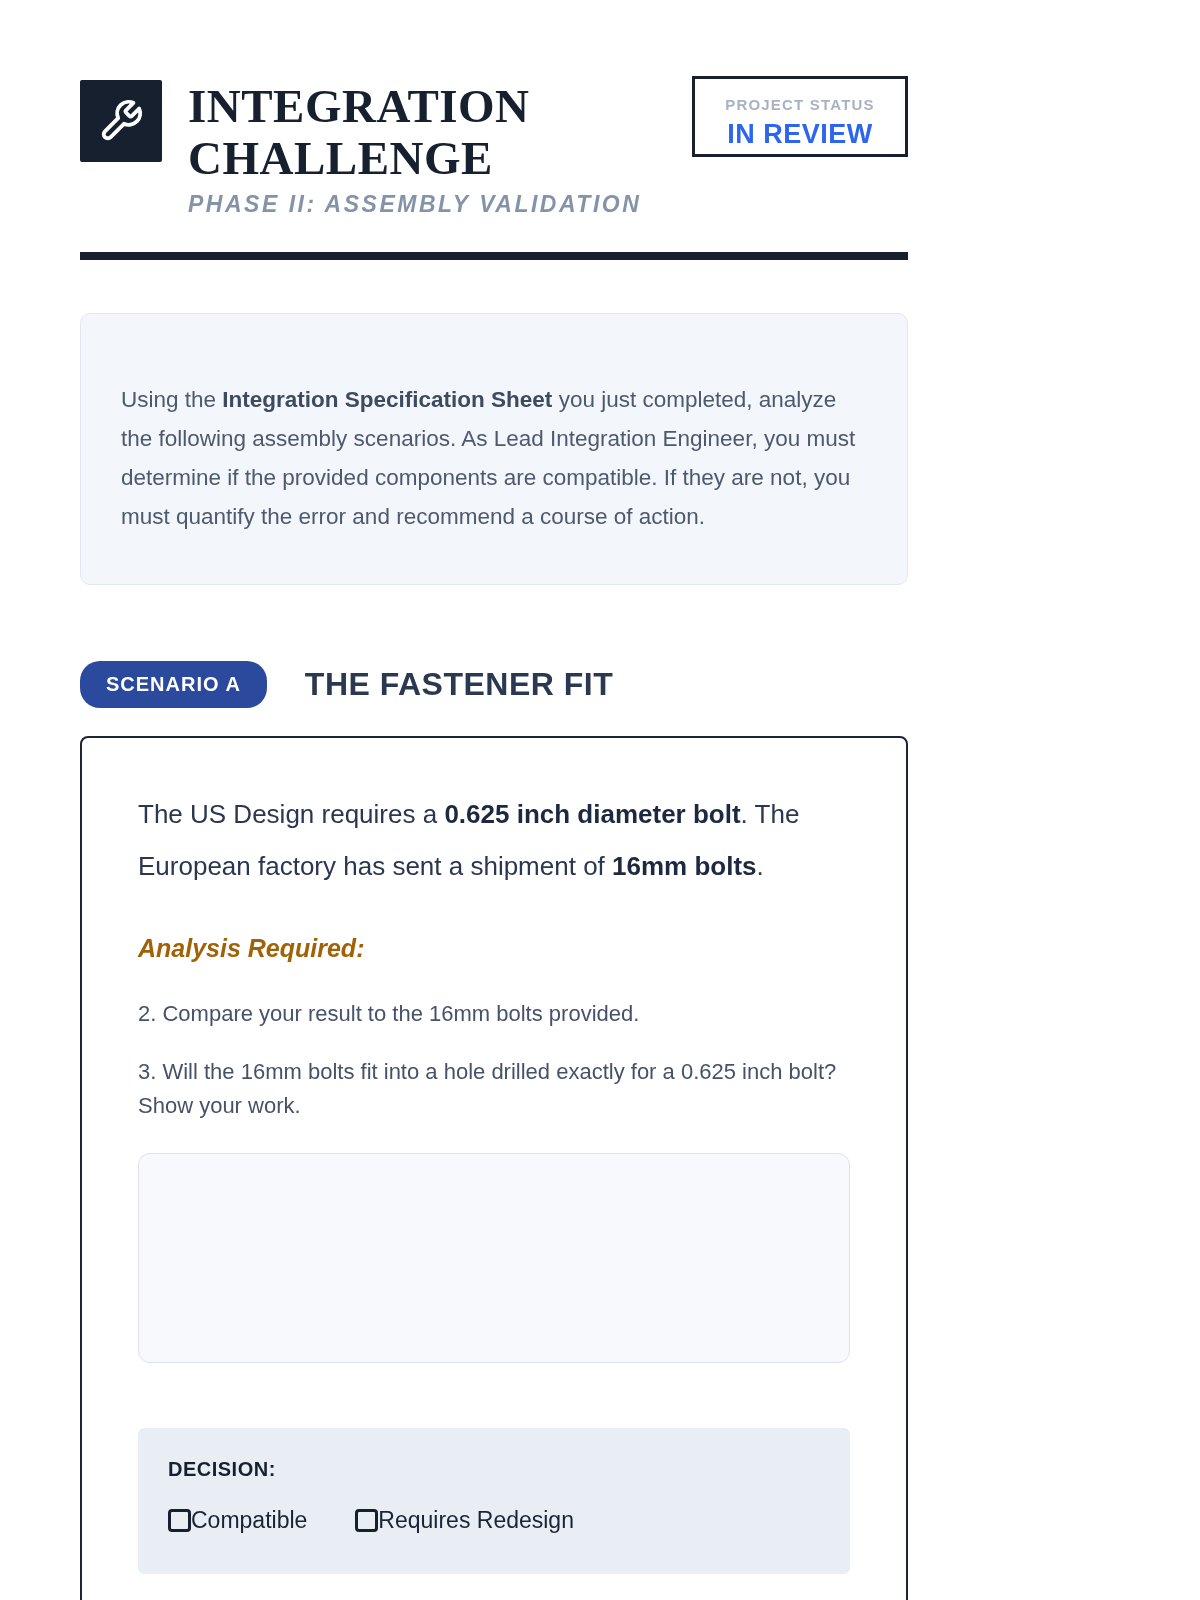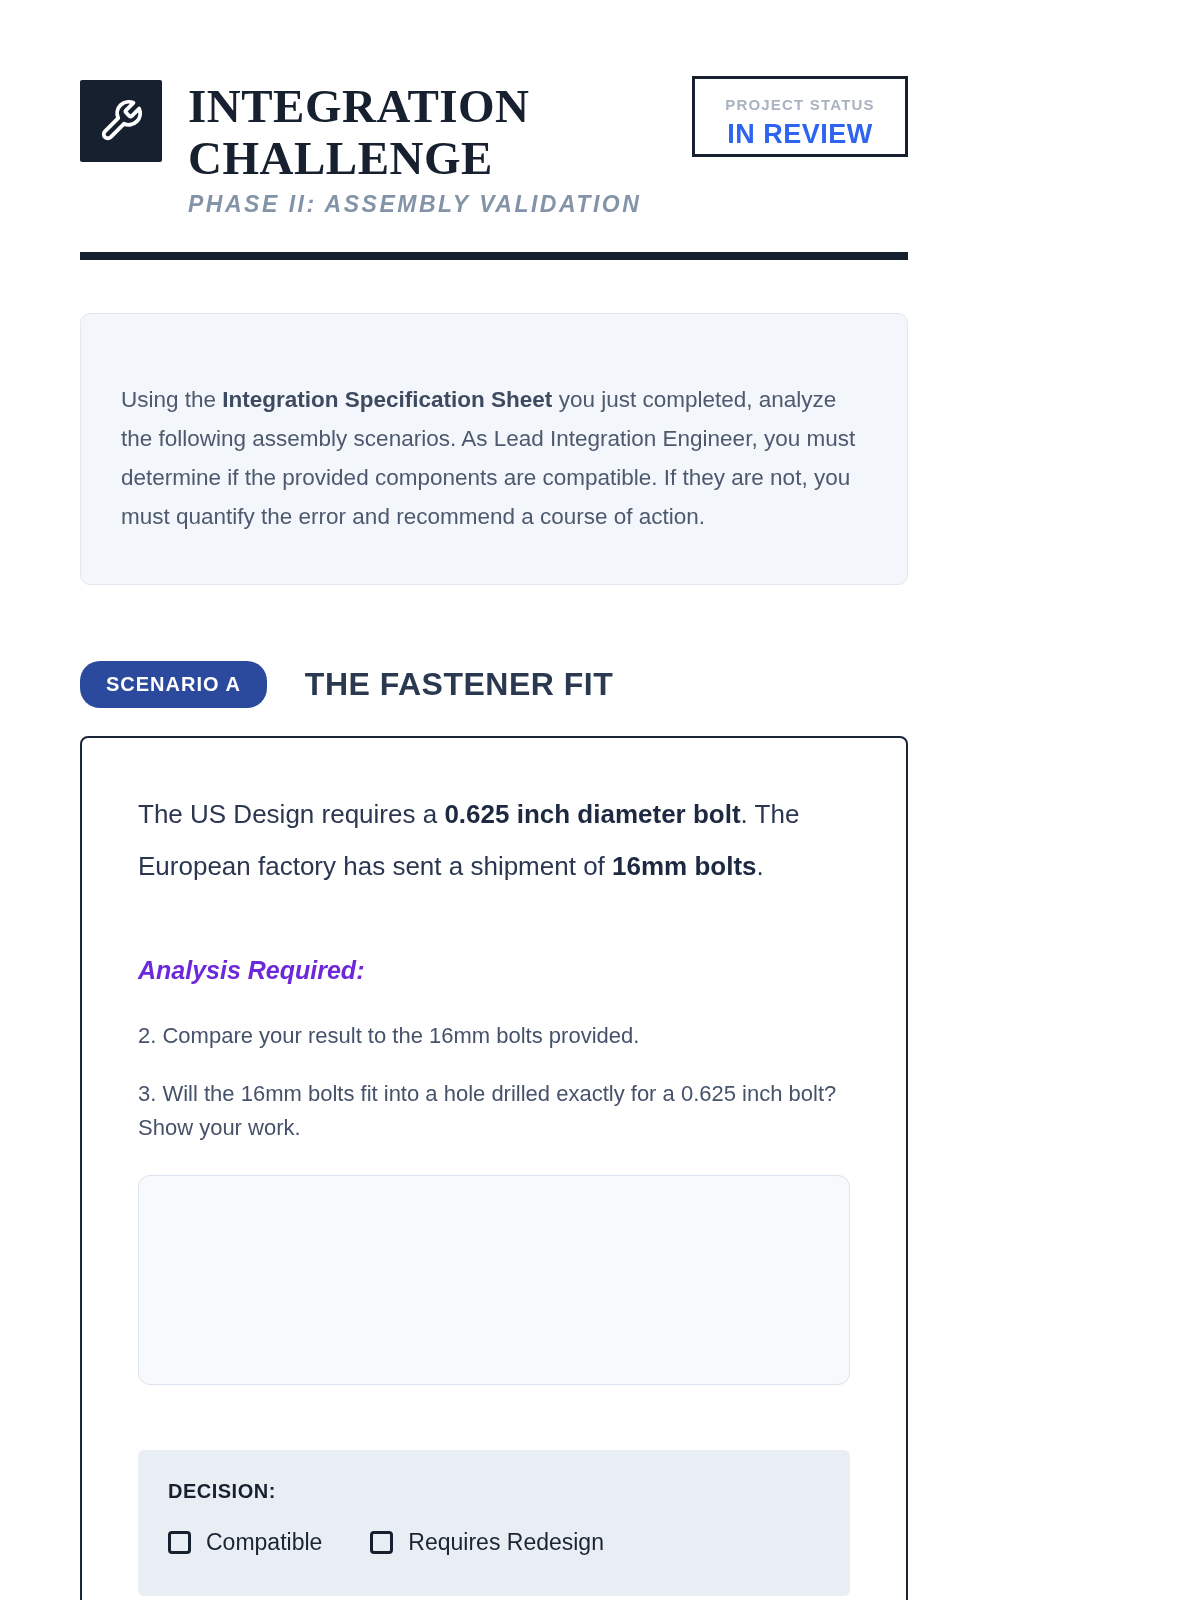--- a/index.html
+++ b/index.html
@@ -119,25 +119,25 @@
     padding: 50px 56px 60px;
   }
   .intro {
     max-width: 800px;
     font-size: 26px;
     line-height: 52px;
     color: #2b3650;
   }
   .intro b { color: #1d2940; }
   .analysis {
-    margin-top: 64px;
+    margin-top: 42px;
     font-size: 25px;
     font-weight: 700;
     font-style: italic;
-    color: #6d28d9;
+    color: #a16207;
   }
   .tasks { margin-top: 34px; }
   .tasks p {
     font-size: 22px;
     line-height: 34px;
     color: #46526a;
     margin-bottom: 24px;
   }
   .work-area {
     margin-top: 30px;
@@ -160,21 +160,20 @@
   }
   .options {
     margin-top: 26px;
     display: flex;
     align-items: center;
     gap: 48px;
   }
   .option {
     display: flex;
     align-items: center;
-    gap: 15px;
     cursor: pointer;
     justify-content: center;
   }
   .checkbox {
     width: 23px; height: 23px;
     border: 3px solid #16202e;
     border-radius: 4px;
     background: transparent;
     flex: 0 0 auto;
   }

